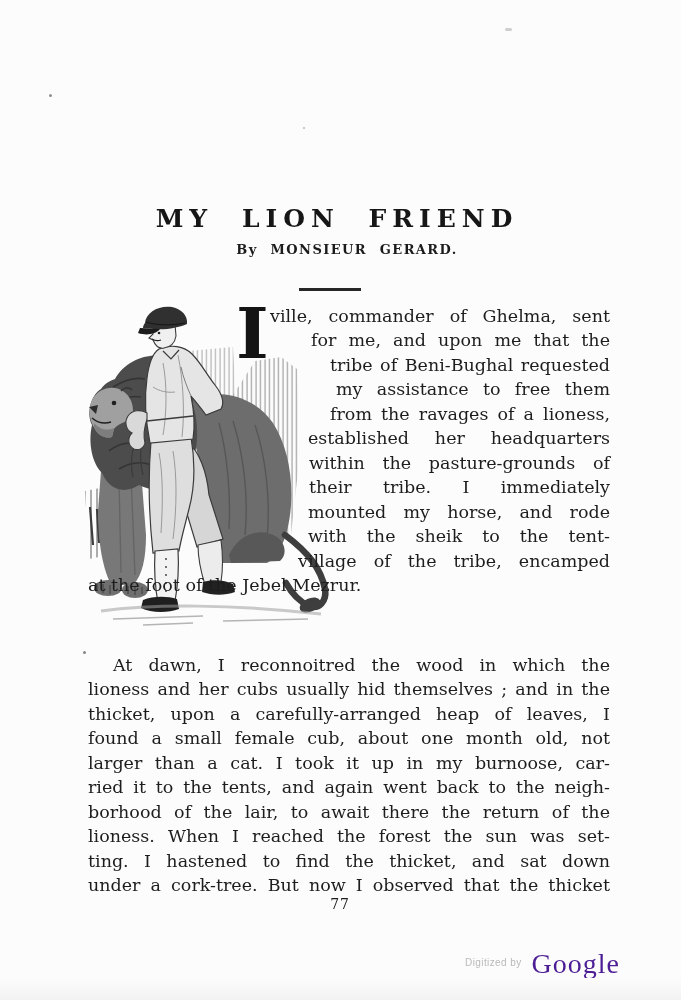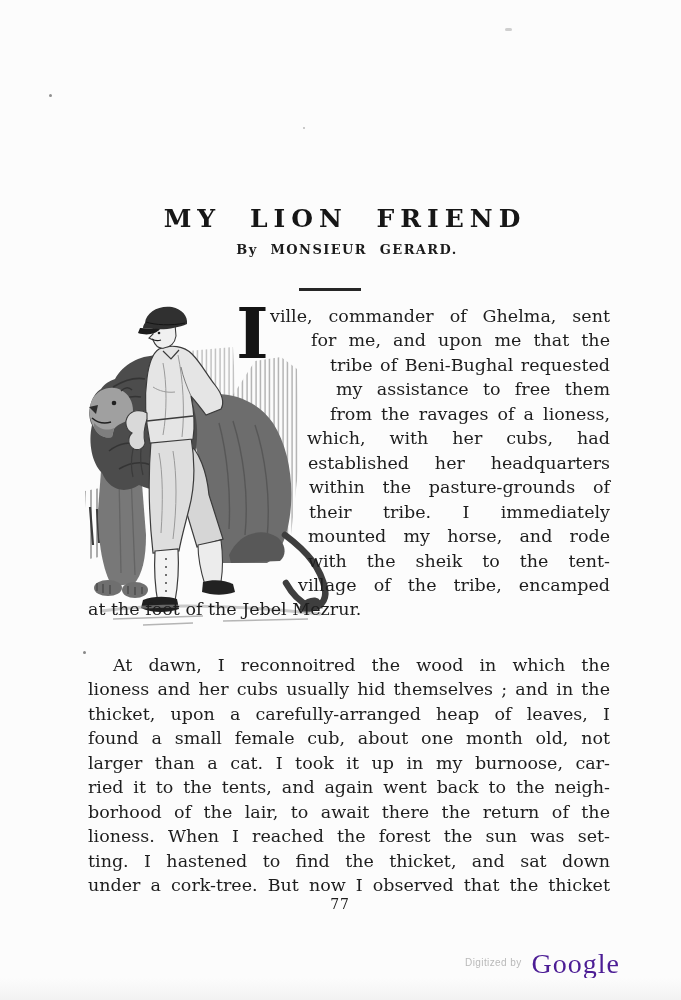--- a/index.html
+++ b/index.html
@@ -1,20 +1,20 @@
 <!DOCTYPE html>
 <html><head>
 <meta charset="utf-8">
 <style>
   html,body{margin:0;padding:0;background:#e9e9e9;}
   .page{position:relative;width:681px;height:1000px;margin:0 auto;background:#fcfcfc;
         font-family:"DejaVu Serif","Liberation Serif",serif;color:#1d1d1d;overflow:hidden;}
   .page::after{content:"";position:absolute;left:0;right:0;bottom:0;height:22px;
         background:linear-gradient(#fcfcfc,#f2f2f2);pointer-events:none;}
-  .title{position:absolute;top:204px;left:12px;width:666px;text-align:center;
+  .title{position:absolute;top:204px;left:4px;width:666px;text-align:center;
         font-size:25px;font-weight:700;letter-spacing:6px;word-spacing:14px;color:#161616;}
   .byline{position:absolute;top:242px;left:14px;width:666px;text-align:center;
         font-size:13px;font-weight:700;letter-spacing:1.4px;word-spacing:7px;color:#1b1b1b;}
   .rule{position:absolute;top:288px;left:299px;width:62px;height:3px;background:#262626;}
   .illu{position:absolute;left:83px;top:303px;width:250px;height:330px;}
   .textcol{position:absolute;left:88px;width:522px;font-size:17.5px;line-height:24.45px;}
   .ln{white-space:normal;}
   .jl{text-align:justify;text-align-last:justify;}
   #p1{top:304px;}
   #p2{top:653px;}
@@ -120,21 +120,20 @@
   </div>
 
   <div class="dropcap">I</div>
 
   <div class="textcol" id="p1">
     <div class="ln jl" style="margin-left:182px">ville, commander of Ghelma, sent</div>
     <div class="ln jl" style="margin-left:223px">for me, and upon me that the</div>
     <div class="ln jl" style="margin-left:242px">tribe of Beni-Bughal requested</div>
     <div class="ln jl" style="margin-left:248px">my assistance to free them</div>
     <div class="ln jl" style="margin-left:242px">from the ravages of a lioness,</div>
-    <div class="ln jl" style="margin-left:219px">which, with her cubs, had</div>
     <div class="ln jl" style="margin-left:220px">established her headquarters</div>
     <div class="ln jl" style="margin-left:221px">within the pasture-grounds of</div>
     <div class="ln jl" style="margin-left:221px">their tribe.  I immediately</div>
     <div class="ln jl" style="margin-left:220px">mounted my horse, and rode</div>
     <div class="ln jl" style="margin-left:220px">with the sheik to the tent-</div>
     <div class="ln jl" style="margin-left:210px">village of the tribe, encamped</div>
     <div class="ln">at the foot of the Jebel Mezrur.</div>
   </div>
 
   <div class="textcol" id="p2">

